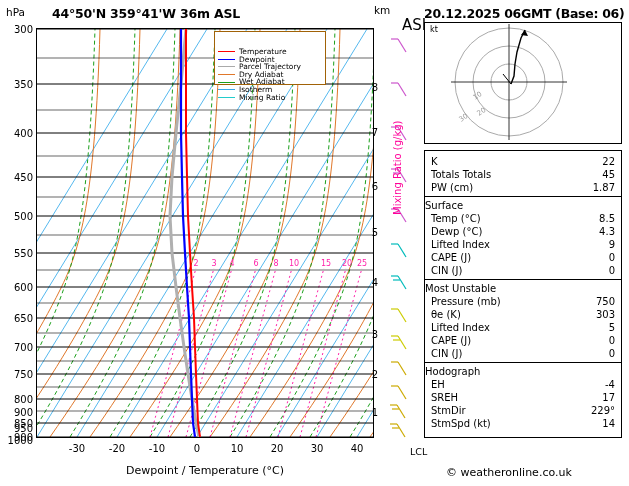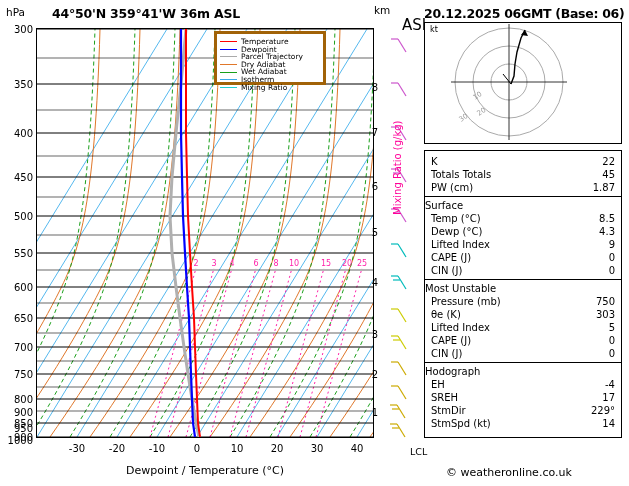--- a/index.html
+++ b/index.html
@@ -9,21 +9,21 @@
   #skewt-title{left:52px;top:6px;font-size:12.5px;font-weight:bold;letter-spacing:-0.2px;}
   #hpa-label{left:6px;top:6px;font-size:10.5px;}
   #km-label{left:374px;top:4px;font-size:10.5px;}
   #asl-label{left:374px;top:16px;font-size:15px;margin-left:28px;}
   #date-title{left:424px;top:6px;font-size:12.5px;font-weight:bold;letter-spacing:-0.3px;}
   .plotbox{left:36px;top:28px;width:338px;height:410px;border:1px solid #000;box-sizing:border-box;background:#fff;}
   svg.overlay{position:absolute;left:0;top:0;}
   .ylab{font-size:10px;text-anchor:end;}
   .xlab{font-size:10px;text-anchor:middle;}
   #xaxis-title{left:36px;top:464px;width:338px;text-align:center;font-size:11px;}
-  .legendbox{left:214px;top:31px;width:112px;height:54px;background:#fff;border:3px solid #a16207;box-sizing:border-box;padding:4px 3px;}
+  .legendbox{left:214px;top:31px;width:112px;height:54px;background:#fff;border:1px solid #a16207;box-sizing:border-box;padding:16px 3px;}
   .legrow{height:7.6px;display:flex;align-items:center;font-size:7.5px;line-height:7.6px;}
   .legline{width:17px;height:0;border-top-width:1.6px;border-top-style:solid;margin-right:4px;flex:none;}
   .legtxt{white-space:nowrap;}
   .hodobox{left:424px;top:22px;width:198px;height:122px;border:1px solid #000;box-sizing:border-box;background:#fff;}
   #kt-label{left:430px;top:25px;font-size:8px;}
   .tablebox{left:424px;top:150px;width:198px;height:288px;border:1px solid #000;box-sizing:border-box;background:#fff;}
   .trow{display:flex;justify-content:space-between;font-size:10px;line-height:13px;padding:0 6px;white-space:nowrap;}
   .tcenter{text-align:left;font-size:10px;line-height:13px;}
   .hr{border-top:1px solid #000;margin:2px 0;}
   #credit{left:446px;top:466px;font-size:11px;}

